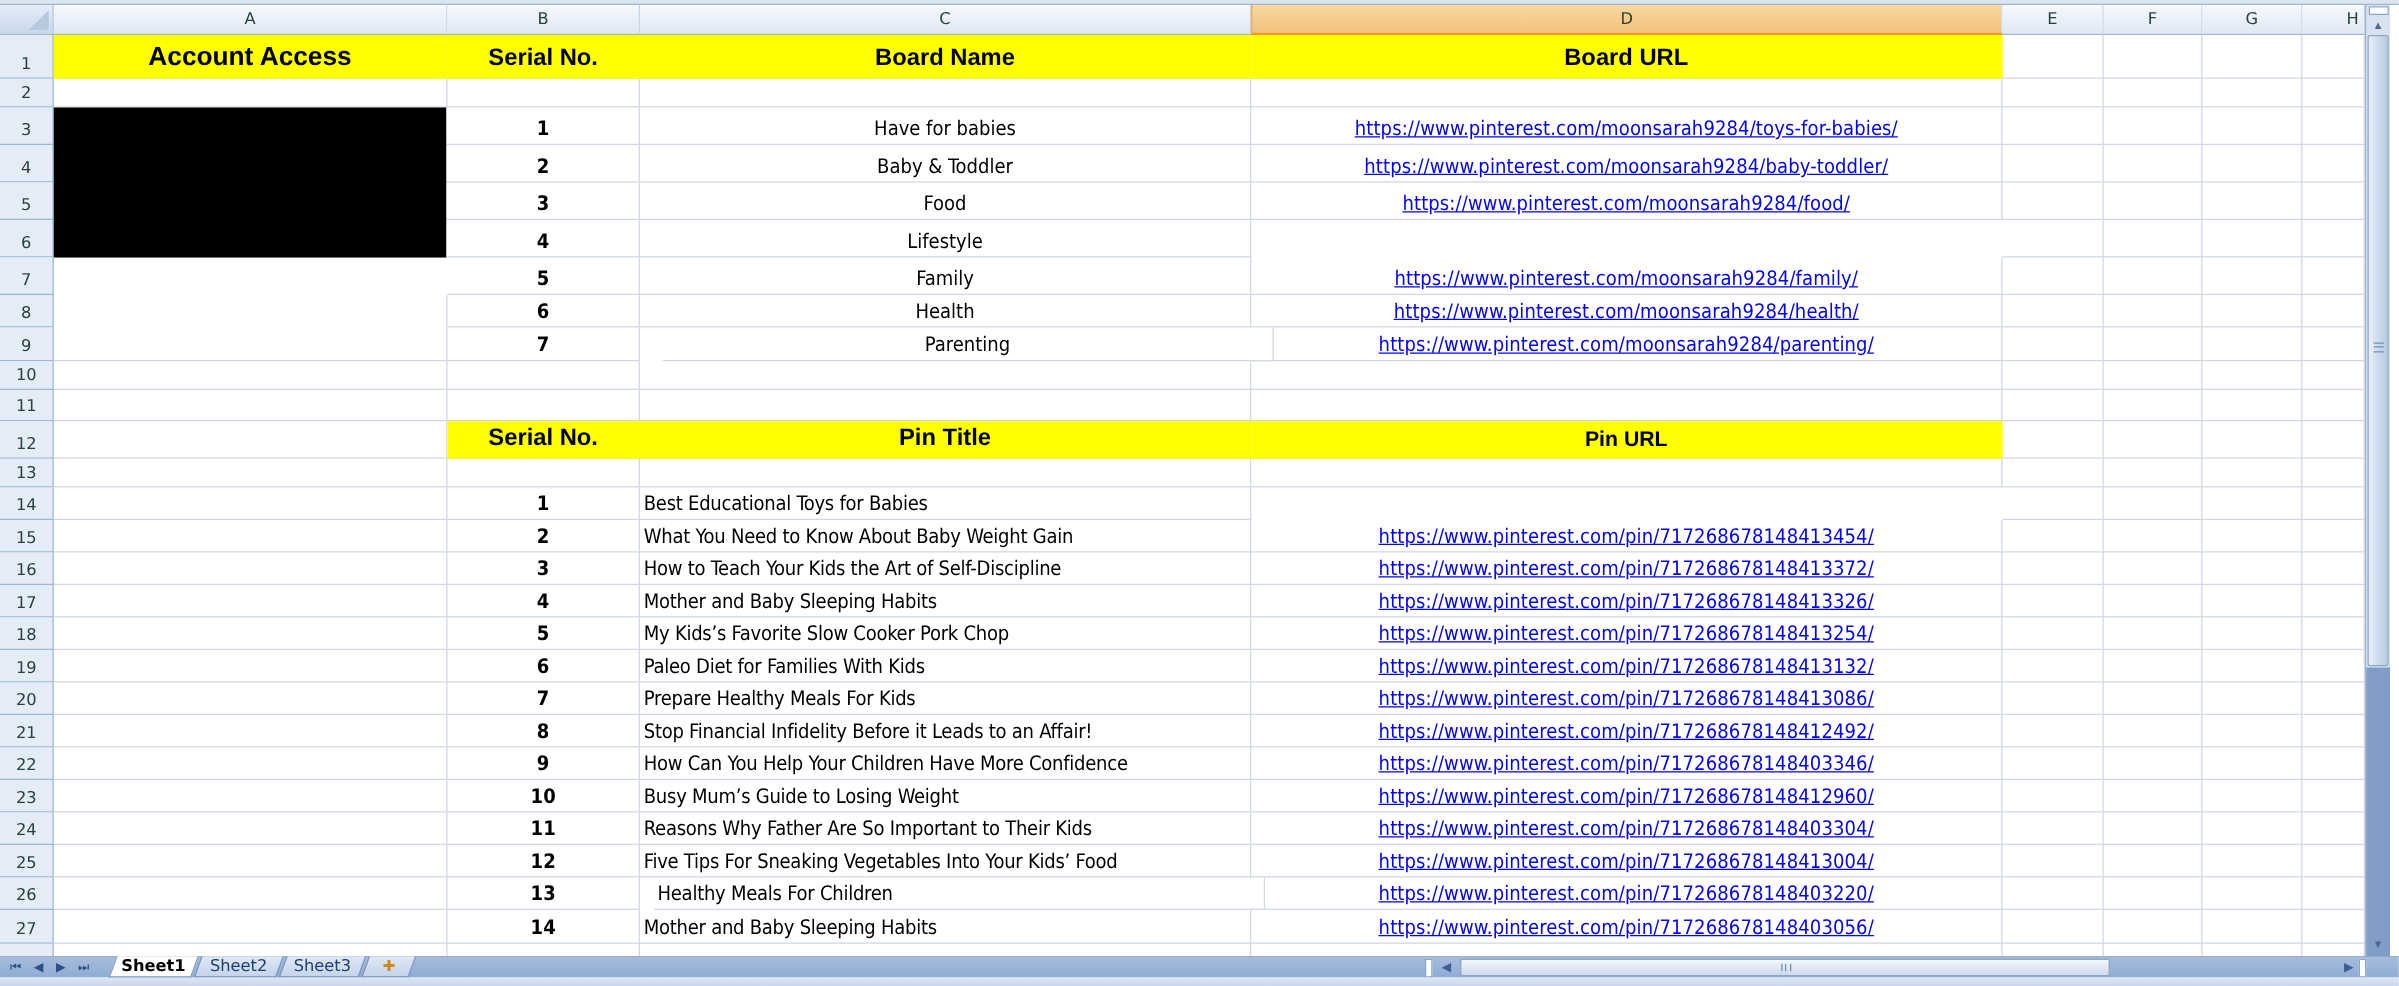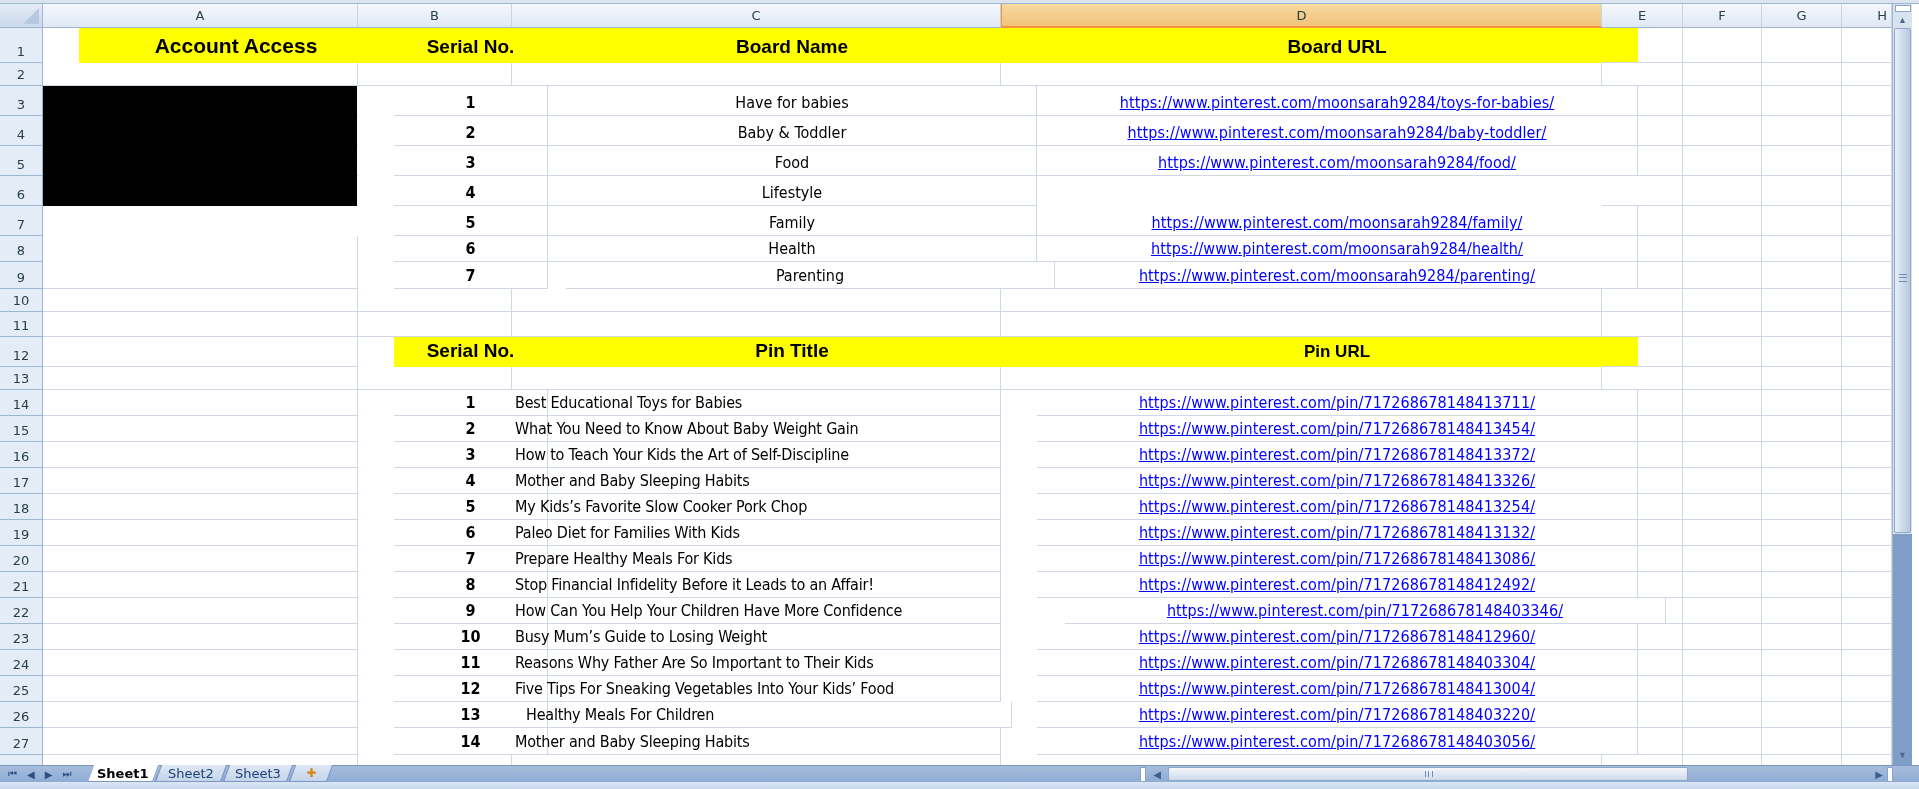--- a/index.html
+++ b/index.html
@@ -46,21 +46,21 @@
 
   .cells { position: absolute; left: 43px; top: 24px; }
   .row { position: absolute; left: 0; }
   .cell {
     position: absolute; top: 0; height: 100%;
     border-right: 1px solid #d0d7e5; border-bottom: 1px solid #d0d7e5;
     box-sizing: border-box; overflow: visible; white-space: nowrap;
     display: flex; align-items: flex-end; padding-bottom: 3px;
     font-family: "DejaVu Sans Condensed", "DejaVu Sans", sans-serif; font-size: 16px; color: #000;
   }
-  .cell.center { justify-content: center; margin-left: 36px; }
+  .cell.center { justify-content: center; }
   .cell.left { justify-content: flex-start; padding-left: 3px; }
   .cell.hdr { background: #ffff00; font-family: "Liberation Sans", sans-serif; font-weight: bold; font-size: 21px; padding-bottom: 4px; border-right-color: #ffff00; border-bottom-color: #ffff00; }
   .cell.hdr.small { font-size: 19px; }
   .cell.num { font-weight: bold; font-size: 16px; }
   .cell .link { color: #0000ff; text-decoration: underline; font-size: 16px; letter-spacing: 0.1px; }
   .cell .title { font-size: 16px; letter-spacing: -0.2px; }
 
   .redact { position: absolute; left: 43px; top: 82px; width: 314px; height: 120px; background: #000; }
 
   
@@ -299,23 +299,20 @@
       <div class="cell" style="left:1719px;width:80px;"></div>
       <div class="cell" style="left:1799px;width:50px;"></div>
     </div>
 
     <div class="row" style="top:362px;height:26px;width:1849px;">
       <div class="cell" style="left:0;width:315px;"></div>
       <div class="cell num center" style="left:315px;width:154px;">1</div>
       <div class="cell left" style="left:469px;width:489px;">
           <span class="title">Best Educational Toys for Babies</span>
         </div>
-      <div class="cell center" style="left:958px;width:601px;">
-          <span class="link">https://www.pinterest.com/pin/717268678148413711/</span>
-        </div>
       <div class="cell" style="left:1559px;width:81px;"></div>
       <div class="cell" style="left:1640px;width:79px;"></div>
       <div class="cell" style="left:1719px;width:80px;"></div>
       <div class="cell" style="left:1799px;width:50px;"></div>
     </div>
     <div class="row" style="top:388px;height:26px;width:1849px;">
       <div class="cell" style="left:0;width:315px;"></div>
       <div class="cell num center" style="left:315px;width:154px;">2</div>
       <div class="cell left" style="left:469px;width:489px;">
           <span class="title">What You Need to Know About Baby Weight Gain</span>
@@ -411,21 +408,21 @@
       <div class="cell" style="left:1640px;width:79px;"></div>
       <div class="cell" style="left:1719px;width:80px;"></div>
       <div class="cell" style="left:1799px;width:50px;"></div>
     </div>
     <div class="row" style="top:570px;height:26px;width:1849px;">
       <div class="cell" style="left:0;width:315px;"></div>
       <div class="cell num center" style="left:315px;width:154px;">9</div>
       <div class="cell left" style="left:469px;width:489px;">
           <span class="title">How Can You Help Your Children Have More Confidence</span>
         </div>
-      <div class="cell center" style="left:986px;width:601px;">
+      <div class="cell center" style="left:958px;width:601px;">
           <span class="link">https://www.pinterest.com/pin/717268678148403346/</span>
         </div>
       <div class="cell" style="left:1559px;width:81px;"></div>
       <div class="cell" style="left:1640px;width:79px;"></div>
       <div class="cell" style="left:1719px;width:80px;"></div>
       <div class="cell" style="left:1799px;width:50px;"></div>
     </div>
     <div class="row" style="top:596px;height:26px;width:1849px;">
       <div class="cell" style="left:0;width:315px;"></div>
       <div class="cell num center" style="left:315px;width:154px;">10</div>

